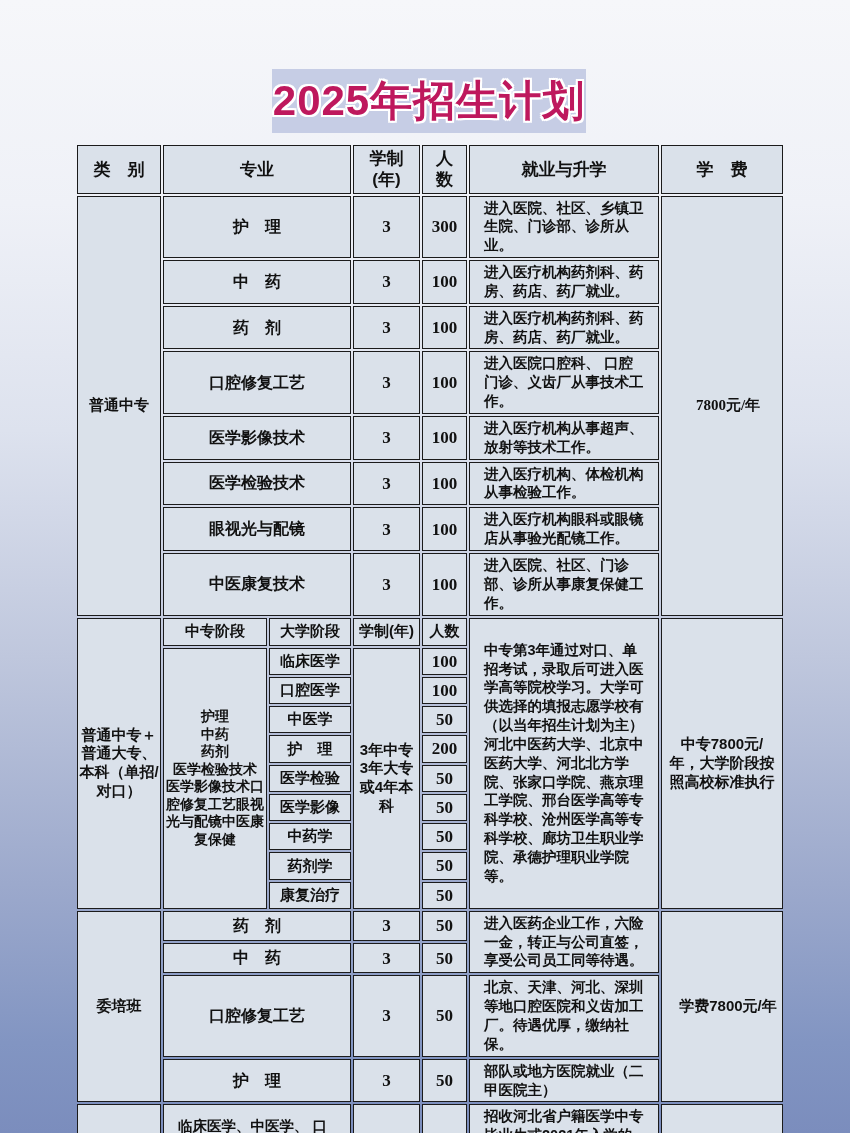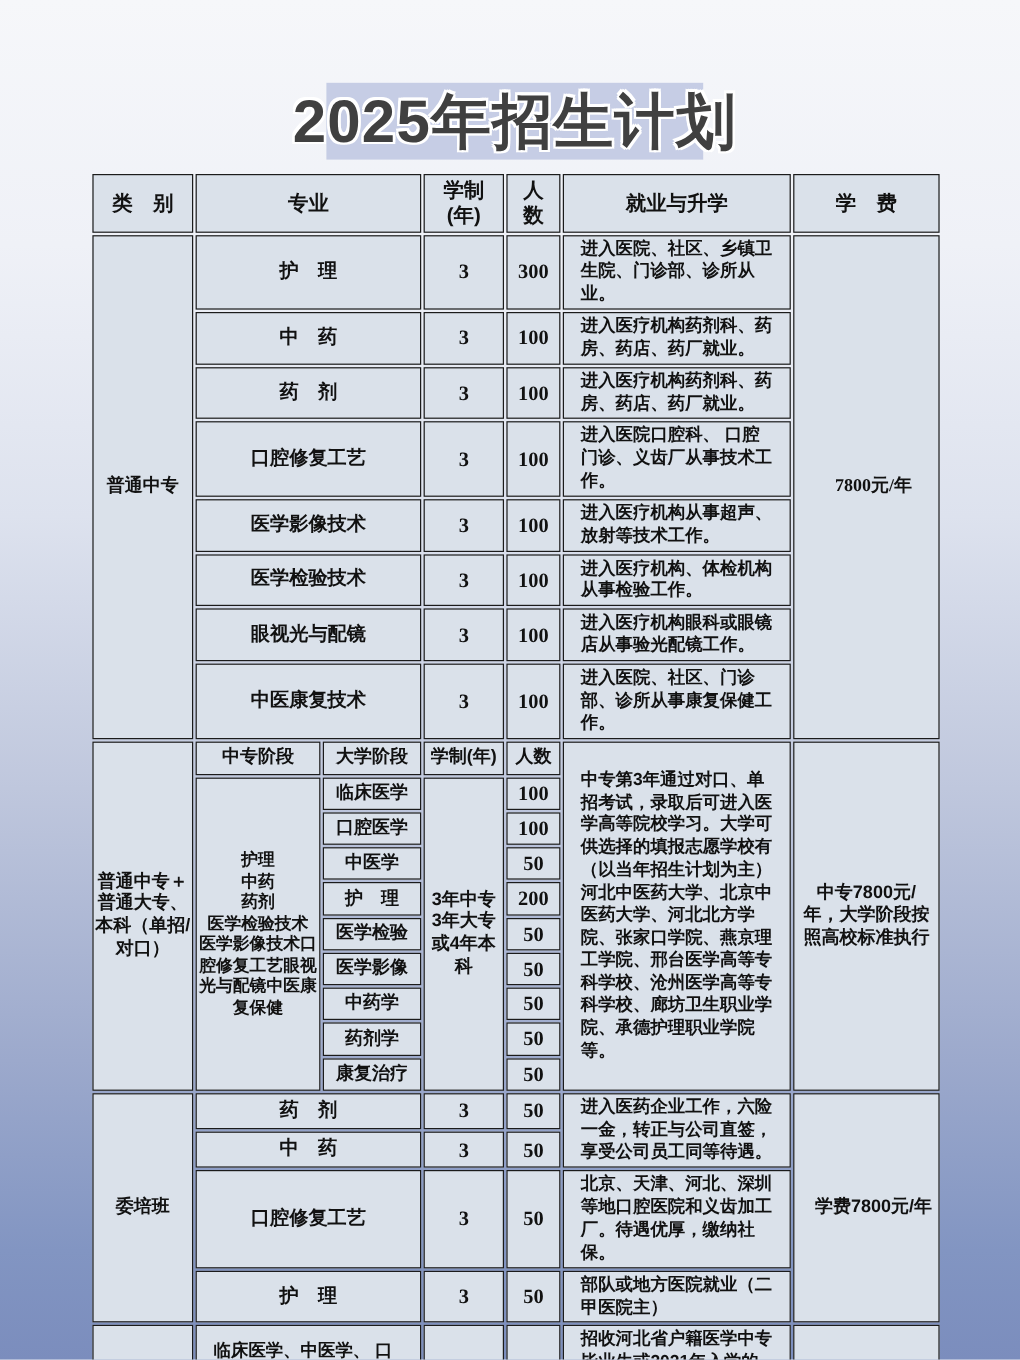--- a/index.html
+++ b/index.html
@@ -13,21 +13,21 @@
     font-family:"Liberation Sans","DejaVu Sans",sans-serif;
     color:#111;
   }
   .title-banner {
     position:absolute; left:272px; top:69px;
     width:314px; height:64px;
     background:#c6cde5;
     display:flex; align-items:center; justify-content:center;
   }
   .title-text {
-    font-size:50px; font-weight:bold; color:#404040; letter-spacing:1px;
+    font-size:42px; font-weight:bold; color:#be185d; letter-spacing:1px;
     text-shadow:
       -2px -2px 0 #fff, 2px -2px 0 #fff, -2px 2px 0 #fff, 2px 2px 0 #fff,
       0 -2px 0 #fff, 0 2px 0 #fff, -2px 0 0 #fff, 2px 0 0 #fff;
     white-space:nowrap;
   }
   table.plan {
     position:absolute; left:75px; top:143px;
     width:710px;
     border-collapse:separate; border-spacing:2px;
     table-layout:fixed;

